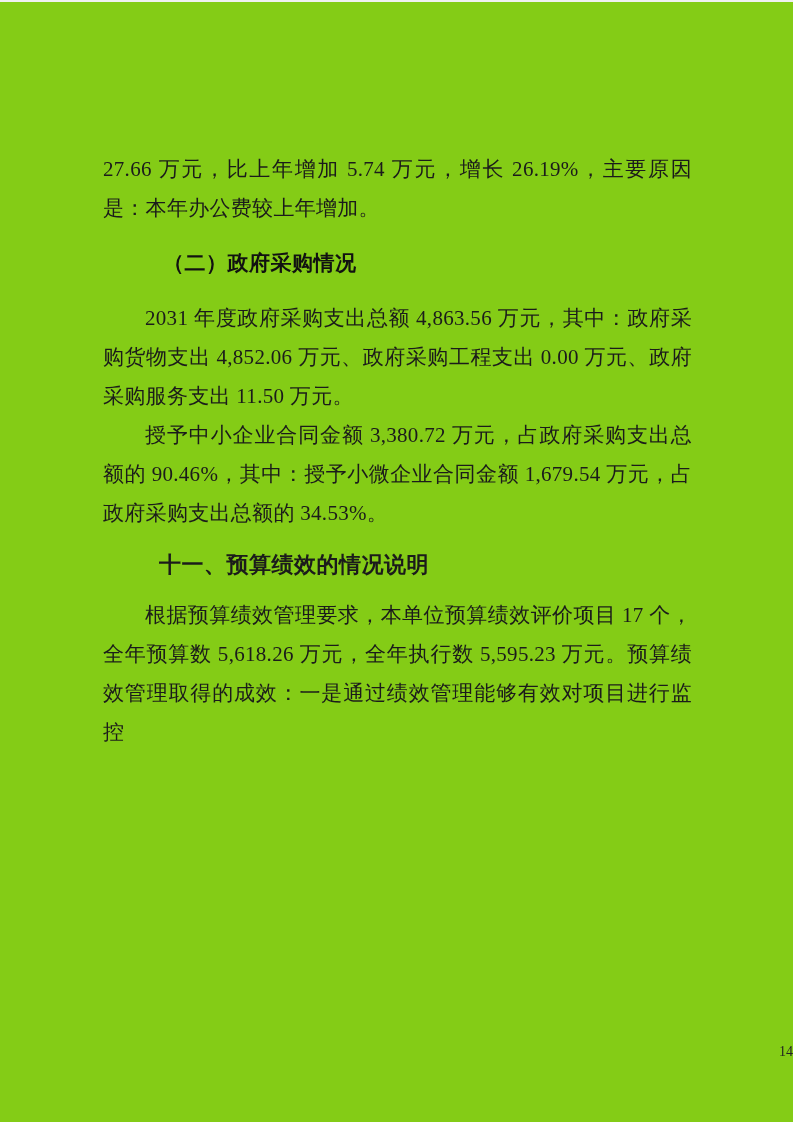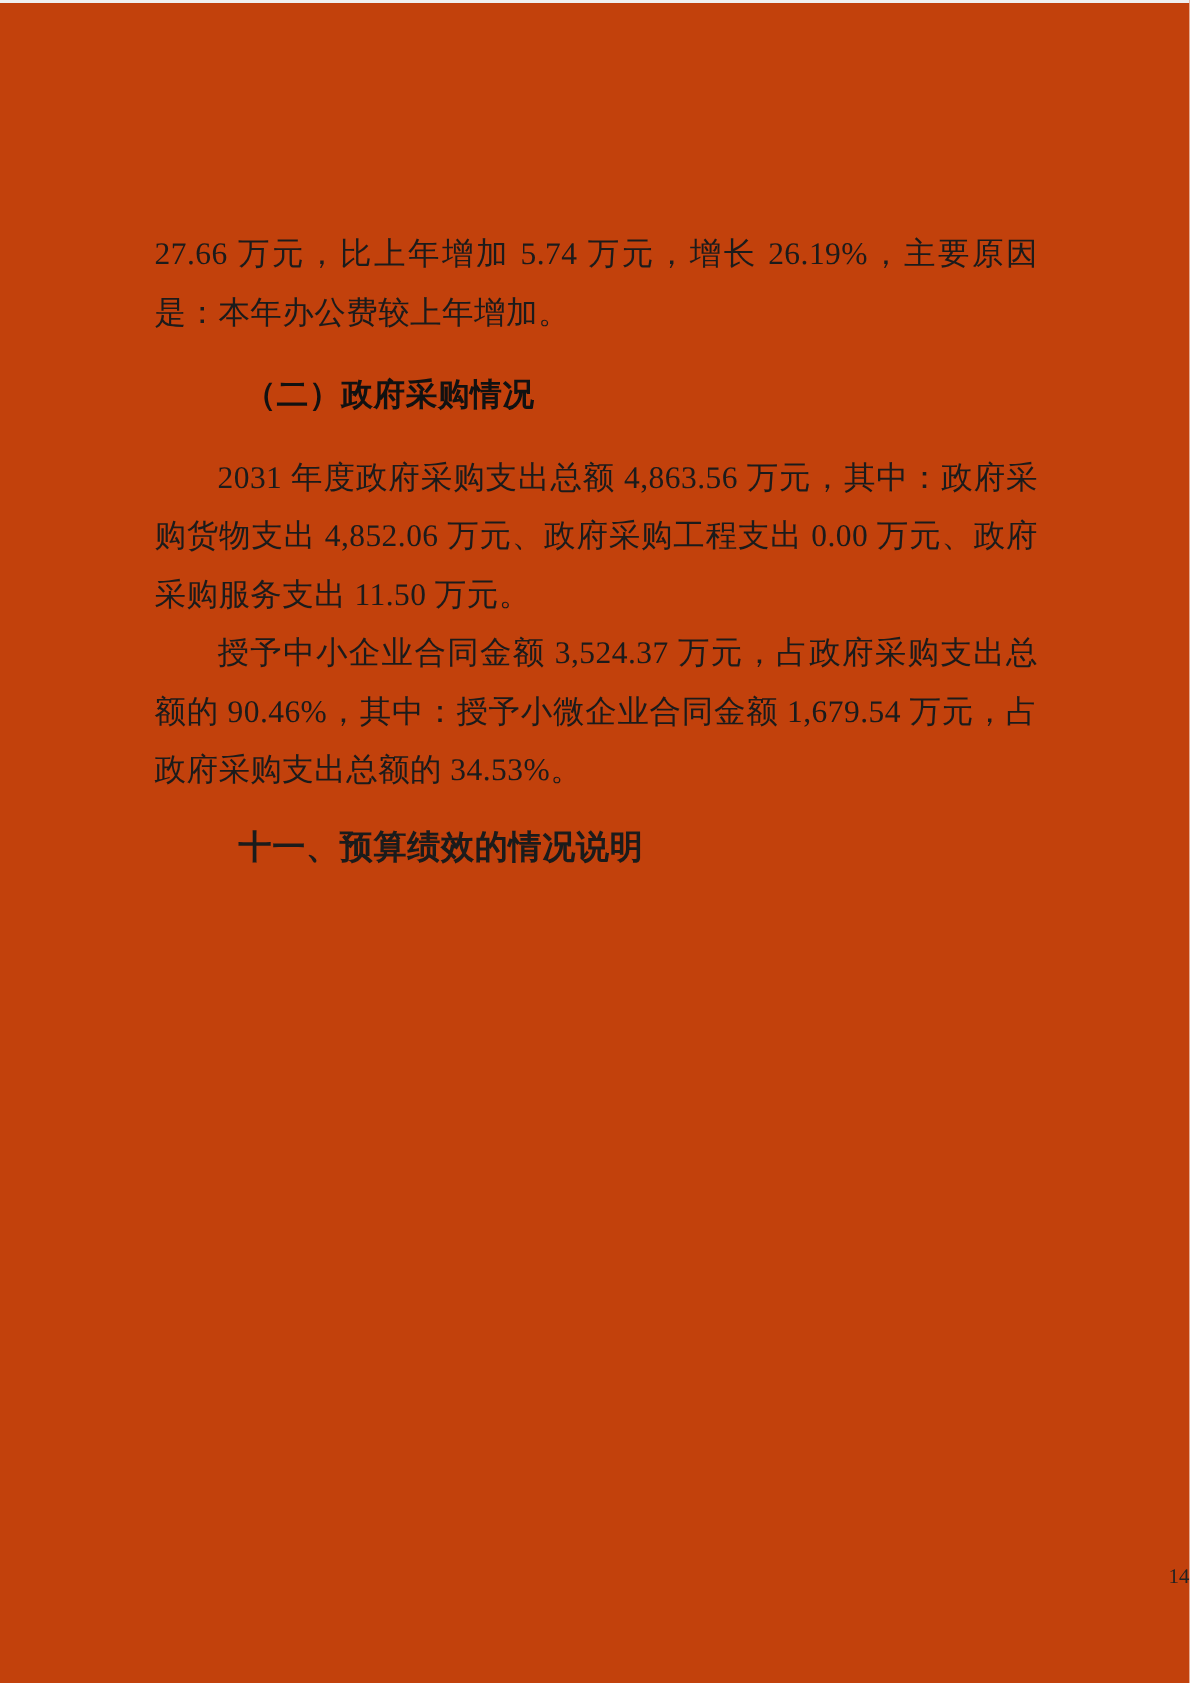--- a/index.html
+++ b/index.html
@@ -4,21 +4,21 @@
 <style>
   html, body {
     margin: 0;
     padding: 0;
     background: #ffffff;
   }
   .page {
     position: relative;
     width: 793px;
     height: 1122px;
-    background: #c2410c;
+    background: #84cc16;
     border-top: 2px solid #f0f0f0;
     box-sizing: border-box;
     overflow: hidden;
     color: #1b1b1b;
   }
   .doc-body {
     position: absolute;
     left: 103px;
     top: 148px;
     width: 589px;
@@ -74,25 +74,26 @@
 
 <div class="page">
   <main class="doc-body">
 
     <p class="para continuation">27.66 万元，比上年增加 5.74 万元，增长 26.19%，主要原因是：本年办公费较上年增加。</p>
 
     <h3 class="heading-kai">（二）政府采购情况</h3>
 
     <p class="para">2031 年度政府采购支出总额 4,863.56 万元，其中：政府采购货物支出 4,852.06 万元、政府采购工程支出 0.00 万元、政府采购服务支出 11.50 万元。</p>
 
-    <p class="para">授予中小企业合同金额 3,524.37 万元，占政府采购支出总额的 90.46%，其中：授予小微企业合同金额 1,679.54 万元，占政府采购支出总额的 34.53%。</p>
+    <p class="para">授予中小企业合同金额 3,380.72 万元，占政府采购支出总额的 90.46%，其中：授予小微企业合同金额 1,679.54 万元，占政府采购支出总额的 34.53%。</p>
 
 
 
     <h2 class="heading-hei">十一、预算绩效的情况说明</h2>
 
+    <p class="para">根据预算绩效管理要求，本单位预算绩效评价项目 17 个，全年预算数 5,618.26 万元，全年执行数 5,595.23 万元。预算绩效管理取得的成效：一是通过绩效管理能够有效对项目进行监控</p>
 
   </main>
 
   <footer class="page-footer">
     <span class="page-number">14</span>
   </footer>
 </div>
 
 </body></html>

